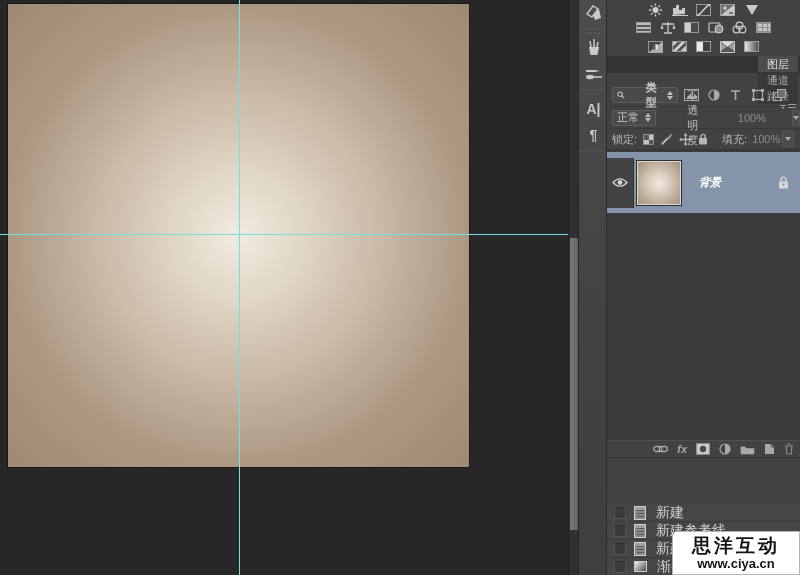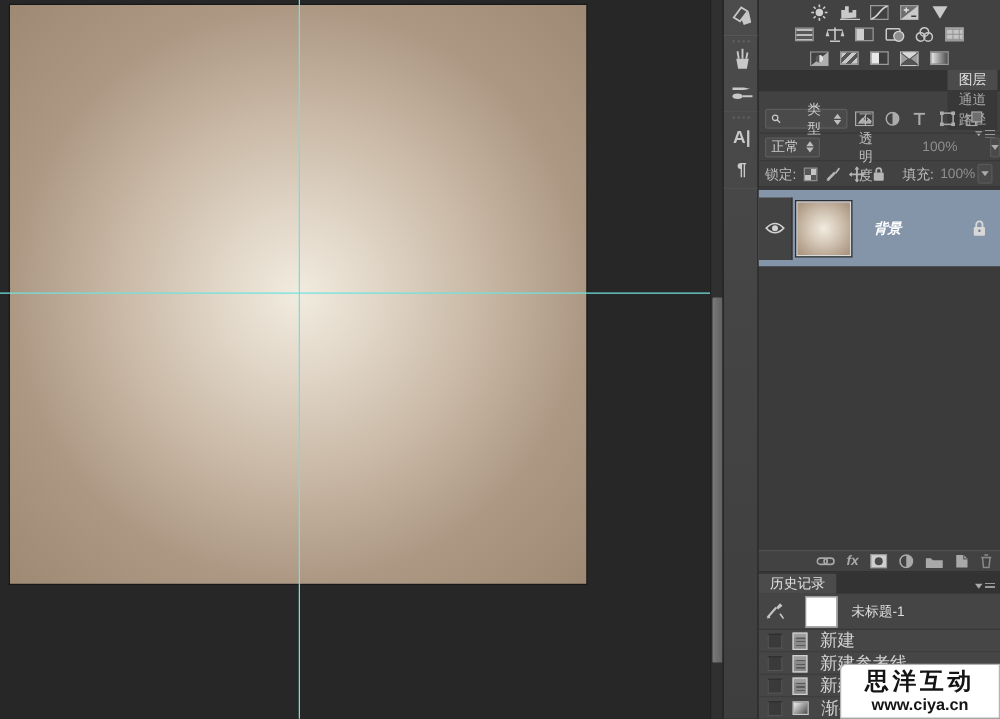--- a/index.html
+++ b/index.html
@@ -279,21 +279,21 @@
       <span class="lines"></span>
     </div>
   </div>
 
   <div class="row" id="filter-row">
     <div class="select" style="width:66px;">
       <svg width="10" height="10" viewBox="0 0 10 10">
           <circle cx="4" cy="4" r="2.8" fill="none" stroke="#C9C9C9" stroke-width="1.3"></circle>
           <path d="M6.2 6.2 L9 9" stroke="#C9C9C9" stroke-width="1.4"></path>
         </svg>
-      <span style="margin-left:21px;">类型</span>
+      <span style="margin-left:21px;font-weight:bold;">类型</span>
       <span class="updown">
           <b class="u"></b>
           <b class="d"></b>
         </span>
     </div>
     <span class="mini-btn">
         <svg width="15" height="12" viewBox="0 0 15 12">
           <rect x="0.5" y="0.5" width="14" height="11" fill="none" stroke="#ABABAB"></rect>
           <path d="M2 10 L6 5 L9 8 L11 6 L13 8 v2 Z" fill="#ABABAB"></path>
         </svg>
@@ -423,38 +423,21 @@
           <path d="M7 1 v3 h3" fill="none" stroke="#5A5A5A"></path>
         </svg>
       </span>
     <span>
         <svg width="10" height="12" viewBox="0 0 10 12">
           <path d="M1 3 h8 M3.5 1 h3 M2 3 l0.8 8 h4.4 L8 3" fill="none" stroke="#8A8A8A" stroke-width="1.2"></path>
         </svg>
       </span>
   </div>
 
-  <div class="tabbar" id="his-tabs">
-    <div class="tab active">历史记录</div>
-    <div class="panelmenu">
-      <span class="tri-dn"></span>
-      <span class="lines"></span>
-    </div>
-  </div>
-
-  <div id="snapshot-row">
-    <svg width="15" height="14" viewBox="0 0 15 14" style="margin-left:5px;">
-        <path d="M2 12 L9 4" stroke="#C4C4C4" stroke-width="1.7"></path>
-        <path d="M9 4 L12 0.5 L14 2.5 L10.5 5.5 Z" fill="#C4C4C4"></path>
-        <path d="M1 13 l2.5 -2 l1 1.2 Z" fill="#C4C4C4"></path>
-        <path d="M12 9 L15 13" stroke="#C4C4C4" stroke-width="1.4"></path>
-      </svg>
-    <div id="snap-thumb"></div>
-    <span class="lbl2">未标题-1</span>
-  </div>
+
 
   <div class="his-row" style="top:504px;">
     <span class="his-well"></span>
     <span class="doc-ic"></span>
     <span class="his-lbl">新建</span>
   </div>
   <div class="his-row" style="top:522px;">
     <span class="his-well"></span>
     <span class="doc-ic"></span>
     <span class="his-lbl">新建参考线</span>

